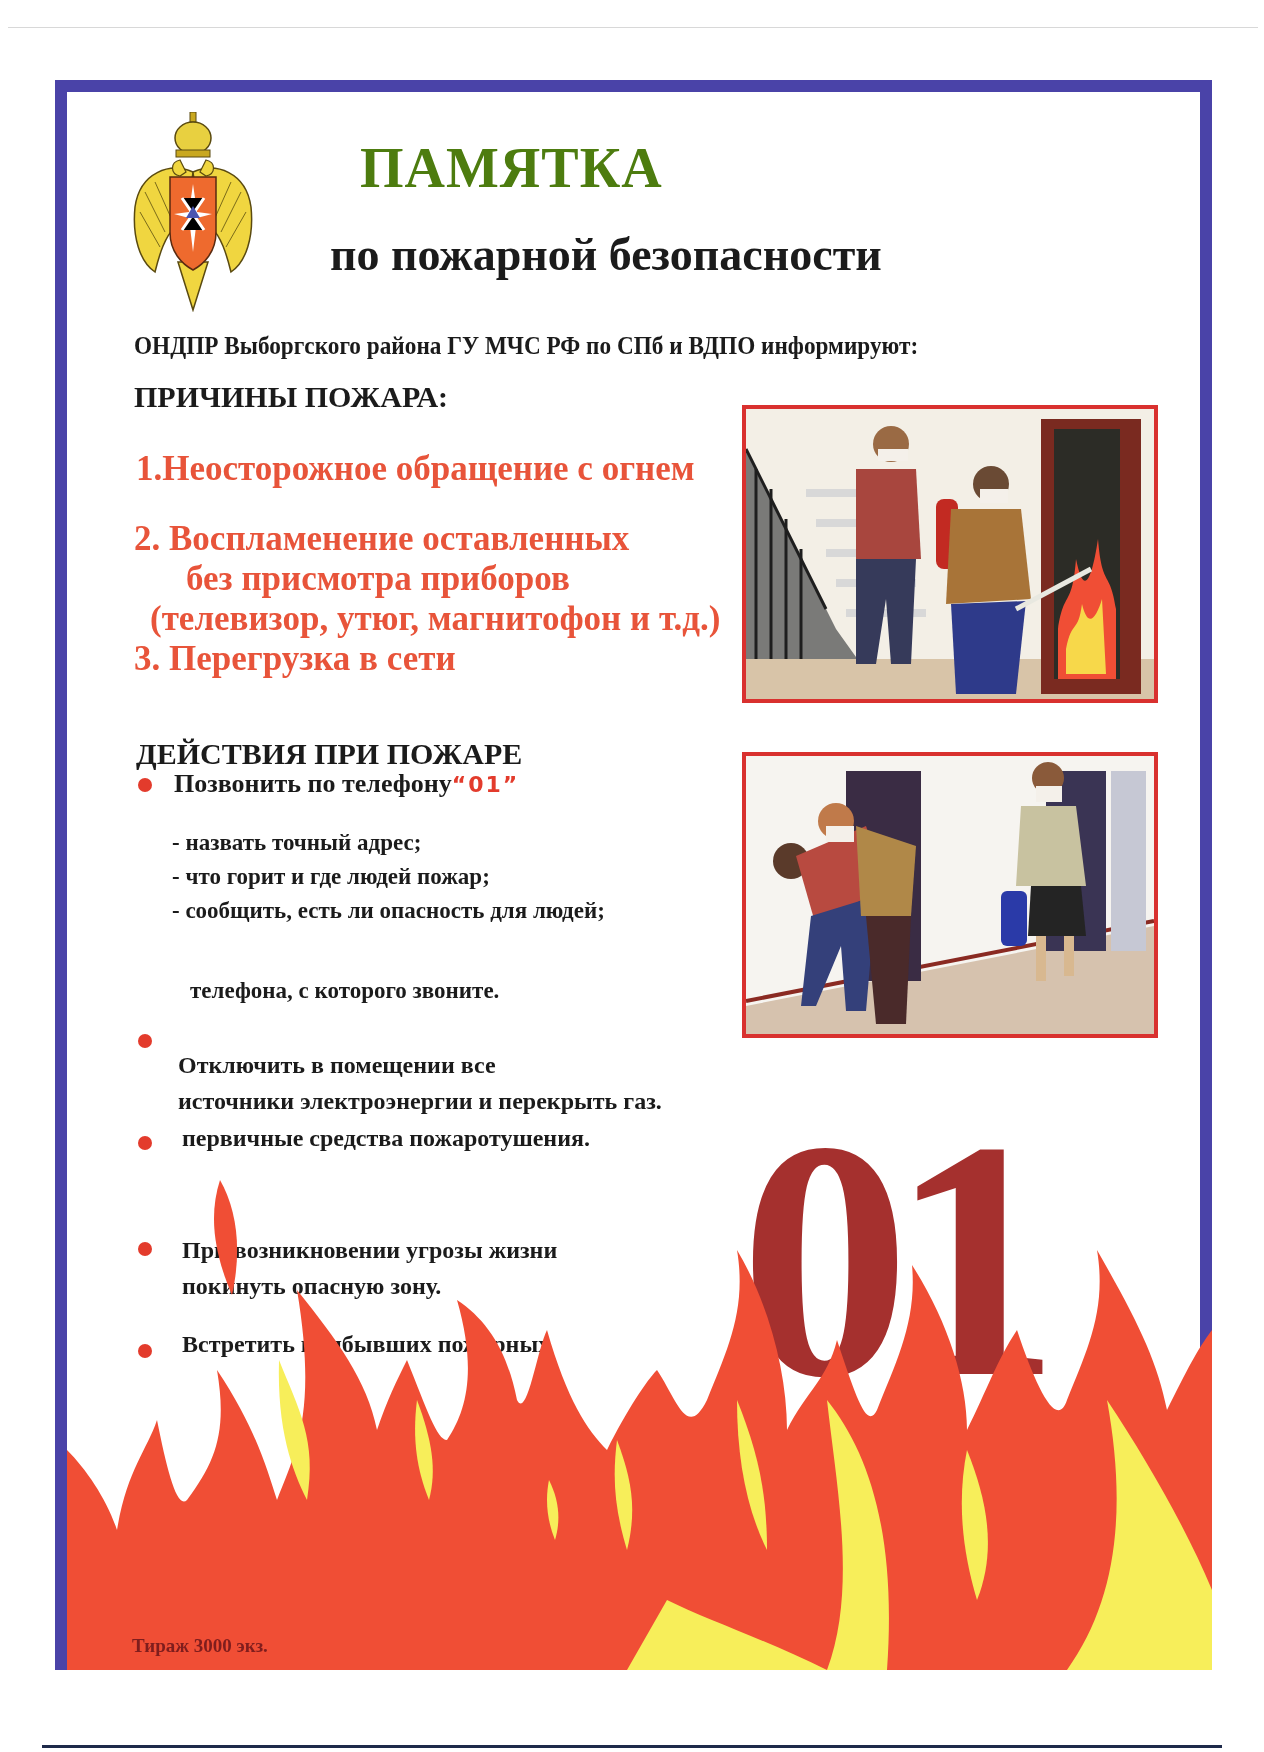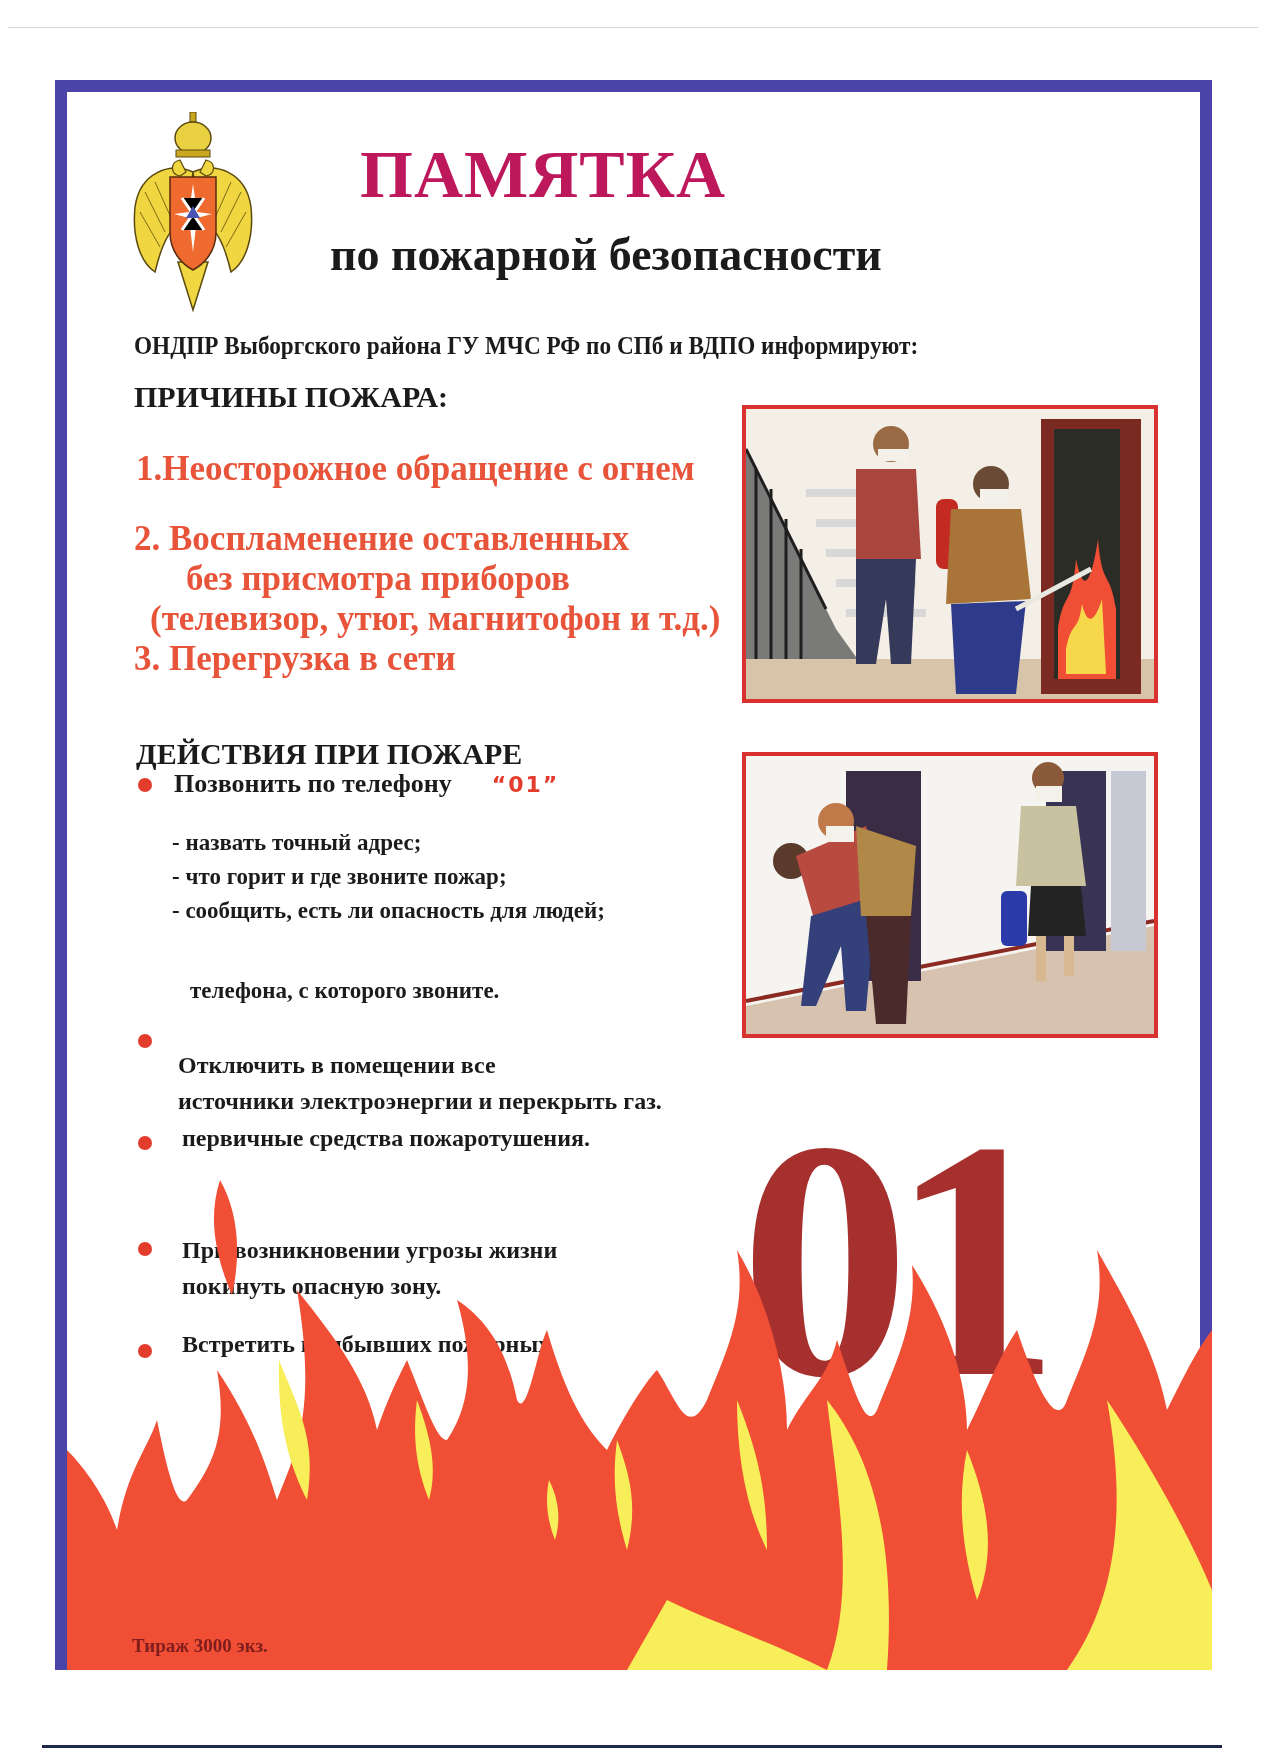--- a/index.html
+++ b/index.html
@@ -14,21 +14,21 @@
     .frame {
       position: absolute; left: 55px; top: 80px; width: 1157px; height: 1590px;
       box-sizing: border-box; border: 12px solid #4a43a8; border-bottom: none;
     }
     .bottom-rule {
       position: absolute; left: 42px; top: 1745px; width: 1180px; height: 3px; background: #1e2a4a;
     }
     .emblem { position: absolute; left: 130px; top: 112px; width: 130px; height: 200px; }
     .title {
       position: absolute; left: 360px; top: 140px; width: 500px;
-      font-size: 68px; font-weight: bold; color: #be185d; letter-spacing: 1px; line-height: 1;
+      font-size: 56px; font-weight: bold; color: #4d7c0f; letter-spacing: 1px; line-height: 1;
     }
     .subtitle {
       position: absolute; left: 330px; top: 232px;
       font-size: 46px; font-weight: bold; color: #1b1b1b; line-height: 1;
     }
     .org-line {
       position: absolute; left: 134px; top: 332px;
       font-size: 25px; font-weight: bold; color: #1b1b1b; white-space: nowrap;
       transform: scaleX(0.93); transform-origin: left top;
     }
@@ -47,21 +47,21 @@
       font-size: 30px; font-weight: bold; color: #1b1b1b; white-space: nowrap; margin-top: 17px;
     }
     .bullet-dot {
       position: absolute; width: 14px; height: 14px; border-radius: 50%; background: #e33b2c;
     }
     .action {
       position: absolute; font-size: 24px; font-weight: bold; color: #1b1b1b; line-height: 36px; white-space: nowrap;
     }
     .action-first { font-size: 26px; }
     .phone-inline {
-      color: #e33b2c; font-family: "DejaVu Sans", sans-serif; font-size: 22px; font-weight: bold; letter-spacing: 2px; margin-left: 40px;
+      color: #e33b2c; font-family: "DejaVu Sans", sans-serif; font-size: 22px; font-weight: bold; letter-spacing: 2px;
     }
     .sub-list {
       position: absolute; left: 172px; top: 826px;
       font-size: 23px; font-weight: bold; color: #1b1b1b; line-height: 34px; white-space: nowrap;
     }
     .sub-list .indent { padding-left: 18px; margin-top: 46px; }
     .big-01 {
       position: absolute; left: 740px; top: 1090px;
       font-size: 340px; font-weight: bold; color: #a5302e; line-height: 1; letter-spacing: -20px;
     }
@@ -185,21 +185,21 @@
 
 <div class="actions-heading">ДЕЙСТВИЯ ПРИ ПОЖАРЕ</div>
 
 <div class="bullet-dot" style="left:138px; top:778px;"></div>
 <div class="action action-first" style="left:174px; top:766px;">
   <span>Позвонить по телефону</span><span class="phone-inline">“01”</span>
 </div>
 
 <div class="sub-list">
   <div>- назвать точный адрес;</div>
-  <div>- что горит и где звоните пожар;</div>
+  <div>- что горит и где людей пожар;</div>
   <div>- сообщить, есть ли опасность для людей;</div>
   <div class="indent">телефона, с которого звоните.</div>
 </div>
 
 <div class="bullet-dot" style="left:138px; top:1034px;"></div>
 <div class="action" style="left:178px; top:1020px;margin-top:27px;">
   <div>Отключить в помещении все</div>
   <div>источники электроэнергии и перекрыть газ.</div>
 </div>
 

